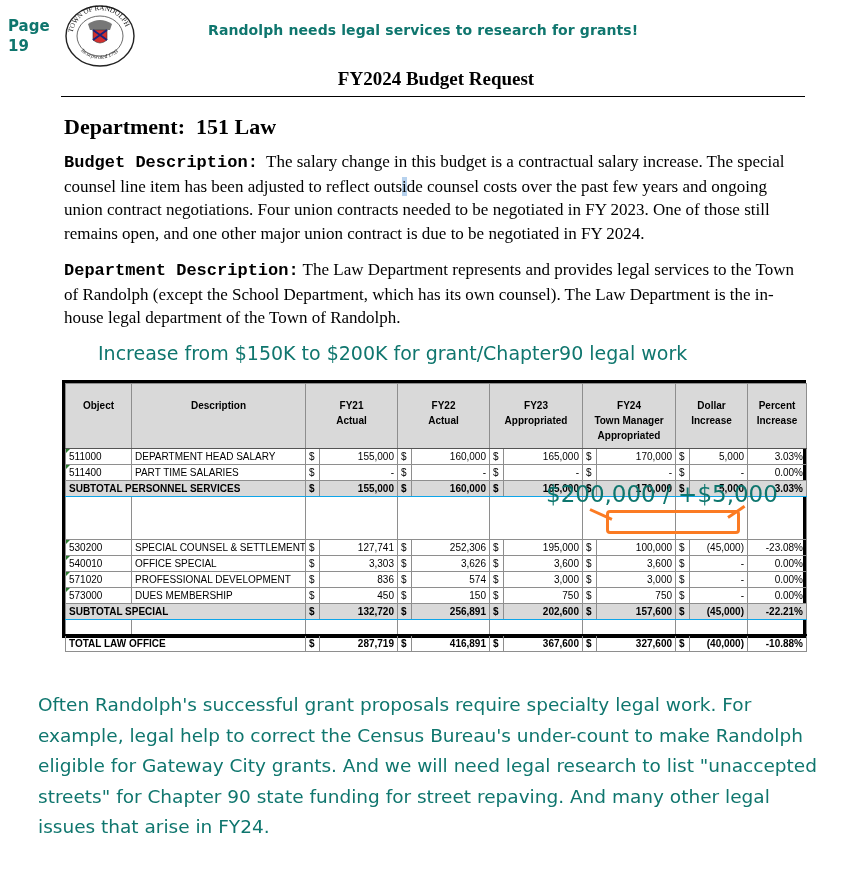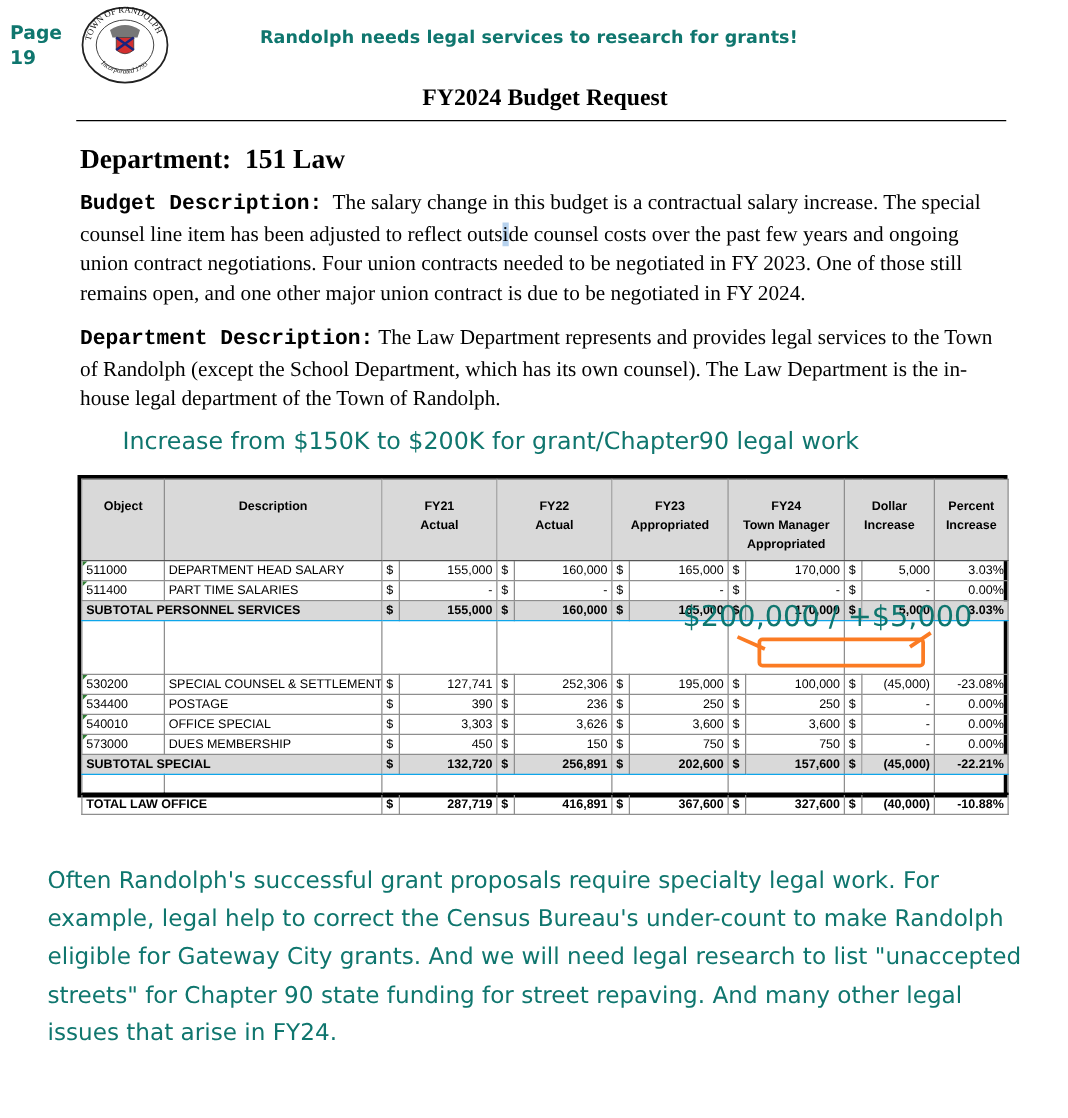--- a/index.html
+++ b/index.html
@@ -197,45 +197,45 @@
           <td class="num">252,306</td>
     <td class="dol">$</td>
           <td class="num">195,000</td>
     <td class="dol">$</td>
           <td class="num">100,000</td>
     <td class="dol">$</td>
           <td class="num">(45,000)</td>
     <td class="num">-23.08%</td>
   </tr>
   <tr>
-    <td class="cellmark">534400</td>
-    <td>POSTAGE</td>
-    <td class="dol">$</td>
-          <td class="num">390</td>
-    <td class="dol">$</td>
-          <td class="num">236</td>
-    <td class="dol">$</td>
-          <td class="num">250</td>
-    <td class="dol">$</td>
-          <td class="num">250</td>
-    <td class="dol">$</td>
-          <td class="num">-</td>
-    <td class="num">0.00%</td>
-  </tr>
-  <tr>
     <td class="cellmark">540010</td>
     <td>OFFICE SPECIAL</td>
     <td class="dol">$</td>
           <td class="num">3,303</td>
     <td class="dol">$</td>
           <td class="num">3,626</td>
     <td class="dol">$</td>
           <td class="num">3,600</td>
     <td class="dol">$</td>
           <td class="num">3,600</td>
+    <td class="dol">$</td>
+          <td class="num">-</td>
+    <td class="num">0.00%</td>
+  </tr>
+  <tr>
+    <td class="cellmark">571020</td>
+    <td>PROFESSIONAL DEVELOPMENT</td>
+    <td class="dol">$</td>
+          <td class="num">836</td>
+    <td class="dol">$</td>
+          <td class="num">574</td>
+    <td class="dol">$</td>
+          <td class="num">3,000</td>
+    <td class="dol">$</td>
+          <td class="num">3,000</td>
     <td class="dol">$</td>
           <td class="num">-</td>
     <td class="num">0.00%</td>
   </tr>
   <tr>
     <td class="cellmark">573000</td>
     <td>DUES MEMBERSHIP</td>
     <td class="dol">$</td>
           <td class="num">450</td>
     <td class="dol">$</td>

